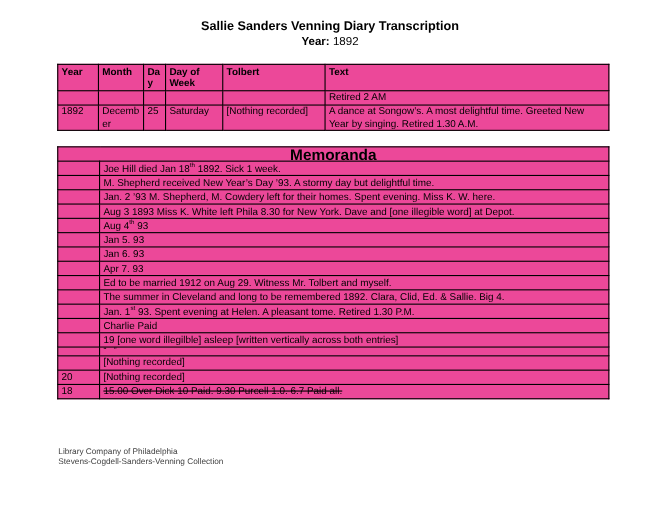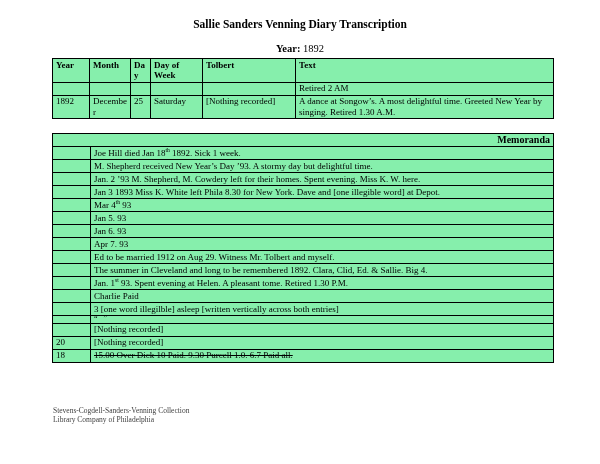--- a/index.html
+++ b/index.html
@@ -5,46 +5,46 @@
   html, body {
     margin: 0;
     padding: 0;
     background: #ffffff;
   }
   .page {
     position: relative;
     width: 600px;
     height: 464px;
     background: #ffffff;
-    font-family: Liberation Serif, serif;
+    font-family: Liberation Sans, sans-serif;
     color: #000000;
     overflow: hidden;
   }
   .title-block {
     position: absolute;
     top: 18px;
     left: 0;
     width: 600px;
     text-align: center;
   }
   .doc-title {
     font-size: 11.5px;
     font-weight: bold;
     line-height: 13px;
   }
   .year-line {
     font-size: 10.5px;
     line-height: 12px;
-    margin-top: 12px;
+    margin-top: 1px;
   }
   .year-line b { font-weight: bold; }
   table {
     border-collapse: collapse;
     table-layout: fixed;
-    background: #86efac;
+    background: #ec4899;
   }
   th, td {
     border: 1px solid #000;
     font-size: 9px;
     line-height: 10.5px;
     padding: 0.5px 3px 1px 3px;
     vertical-align: top;
     text-align: left;
     font-weight: normal;
     overflow: hidden;
@@ -57,23 +57,23 @@
     left: 52px;
     width: 501px;
   }
   .memo-table {
     position: absolute;
     top: 133px;
     left: 52px;
     width: 501px;
   }
   .memo-table .memo-title-cell {
-    text-align: right;
+    text-align: center;
     font-weight: bold;
-    font-size: 10px;
+    font-size: 14px;
   }
   .memo-table tr.short td {
     line-height: 6.5px;
     font-size: 8px;
     padding-top: 0;
     padding-bottom: 0;
   }
   sup {
     font-size: 0.62em;
     vertical-align: super;
@@ -156,25 +156,25 @@
         <tr>
           <td></td>
           <td><span><span>M. Shepherd received New Year’s Day ’93. A stormy day but delightful time.</span></span></td>
         </tr>
         <tr>
           <td></td>
           <td><span><span>Jan. 2 ’93 M. Shepherd, M. Cowdery left for their homes. Spent evening. Miss K. W. here.</span></span></td>
         </tr>
         <tr>
           <td></td>
-          <td><span><span>Jan 3 1893 Miss K. White left Phila 8.30 for New York. Dave and [one illegible word] at Depot.</span></span></td>
-        </tr>
-        <tr>
-          <td></td>
-          <td><span><span>Mar 4</span><sup>th</sup><span> 93</span></span></td>
+          <td><span><span>Aug 3 1893 Miss K. White left Phila 8.30 for New York. Dave and [one illegible word] at Depot.</span></span></td>
+        </tr>
+        <tr>
+          <td></td>
+          <td><span><span>Aug 4</span><sup>th</sup><span> 93</span></span></td>
         </tr>
         <tr>
           <td></td>
           <td><span><span>Jan 5. 93</span></span></td>
         </tr>
         <tr>
           <td></td>
           <td><span><span>Jan 6. 93</span></span></td>
         </tr>
         <tr>
@@ -192,21 +192,21 @@
         <tr>
           <td></td>
           <td><span><span>Jan. 1</span><sup>st</sup><span> 93. Spent evening at Helen. A pleasant tome. Retired 1.30 P.M.</span></span></td>
         </tr>
         <tr>
           <td></td>
           <td><span><span>Charlie Paid</span></span></td>
         </tr>
         <tr>
           <td></td>
-          <td><span><span>3 [one word illegilble] asleep [written vertically across both entries]</span></span></td>
+          <td><span><span>19 [one word illegilble] asleep [written vertically across both entries]</span></span></td>
         </tr>
         <tr class="short">
           <td></td>
           <td><span><span>“&nbsp;&nbsp;&nbsp;”</span></span></td>
         </tr>
         <tr>
           <td></td>
           <td><span><span>[Nothing recorded]</span></span></td>
         </tr>
         <tr>
@@ -214,17 +214,17 @@
           <td><span><span>[Nothing recorded]</span></span></td>
         </tr>
         <tr>
           <td>18</td>
           <td><span class="strike"><span>15.00 Over Dick 10 Paid. 9.30 Purcell 1.0. 6.7 Paid all.</span></span></td>
         </tr>
       </tbody>
   </table>
 
   <div class="footer">
+    <div>Library Company of Philadelphia</div>
     <div>Stevens-Cogdell-Sanders-Venning Collection</div>
-    <div>Library Company of Philadelphia</div>
   </div>
 
 </div>
 
 </body></html>

